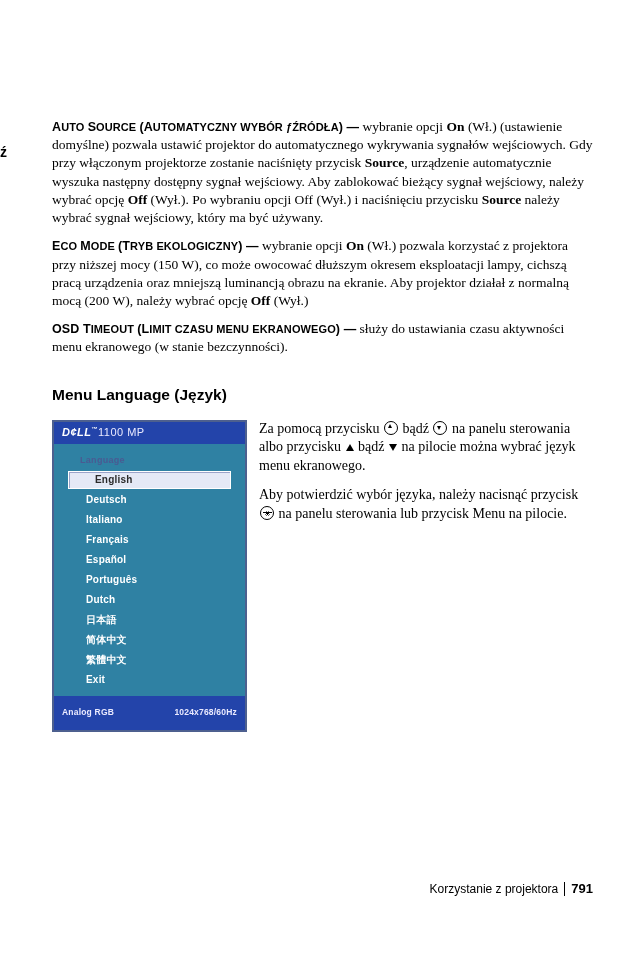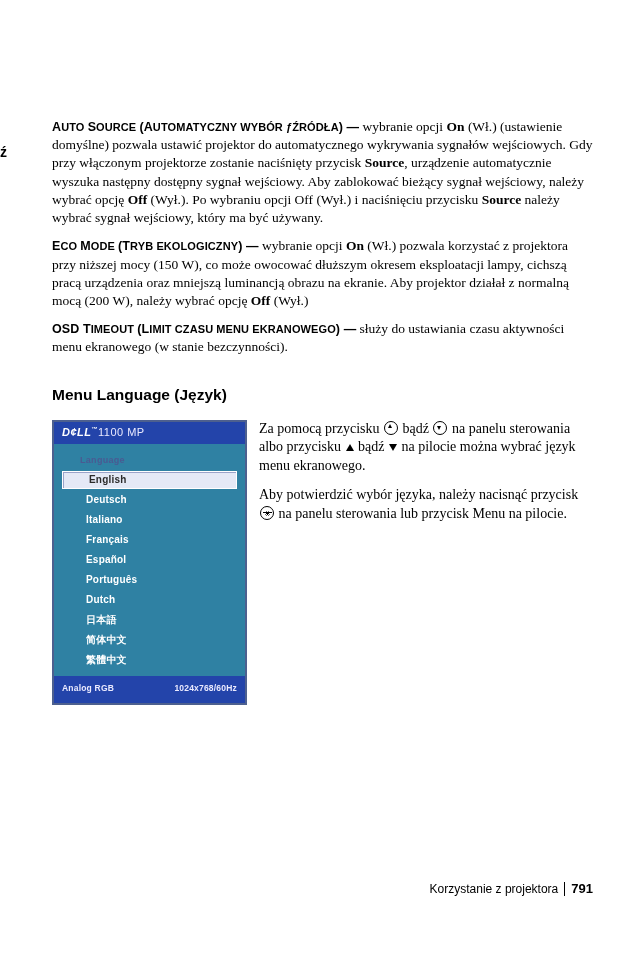--- a/index.html
+++ b/index.html
@@ -89,29 +89,29 @@
     font-weight: 700;
     letter-spacing: 0.2px;
     padding: 0 0 0 32px;
     height: 20px;
     line-height: 20px;
   }
   .menu-item.selected {
     background: #e4e9f6;
     color: #2b2b2b;
     border: 1px solid #fff;
-    margin: 1px 8px;
+    margin: 1px 14px;
     padding-left: 26px;
     height: 16px;
     line-height: 16px;
     box-shadow: inset 1px 1px 0 #9aa3c9;
   }
   .menu-status {
     background: #2344aa;
-    height: 27px;
+    height: 34px;
     display: flex;
     justify-content: space-between;
     align-items: center;
     padding: 0 8px;
     color: #eaeaff;
     font-size: 8.5px;
     font-weight: 700;
     letter-spacing: 0.2px;
   }
   .right-col {
@@ -234,20 +234,21 @@
         <div class="menu-item selected">English</div>
         <div class="menu-item">Deutsch</div>
         <div class="menu-item">Italiano</div>
         <div class="menu-item">Français</div>
         <div class="menu-item">Español</div>
         <div class="menu-item">Português</div>
         <div class="menu-item">Dutch</div>
         <div class="menu-item">日本語</div>
         <div class="menu-item">简体中文</div>
         <div class="menu-item">繁體中文</div>
+        <div class="menu-item">Exit</div>
       </div>
       <div class="menu-status">
         <span>Analog RGB</span>
         <span>1024x768/60Hz</span>
       </div>
     </div>
 
     <div class="right-col">
       <p>
         <span>Za pomocą przycisku </span><span class="icon-circ up"></span><span> bądź </span><span class="icon-circ down"></span><span> na panelu sterowania albo przycisku </span><span class="tri up"></span><span> bądź </span><span class="tri down"></span><span> na pilocie można wybrać język menu ekranowego.</span>

